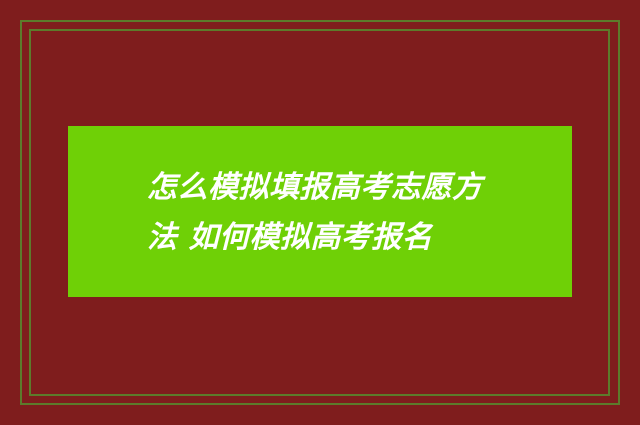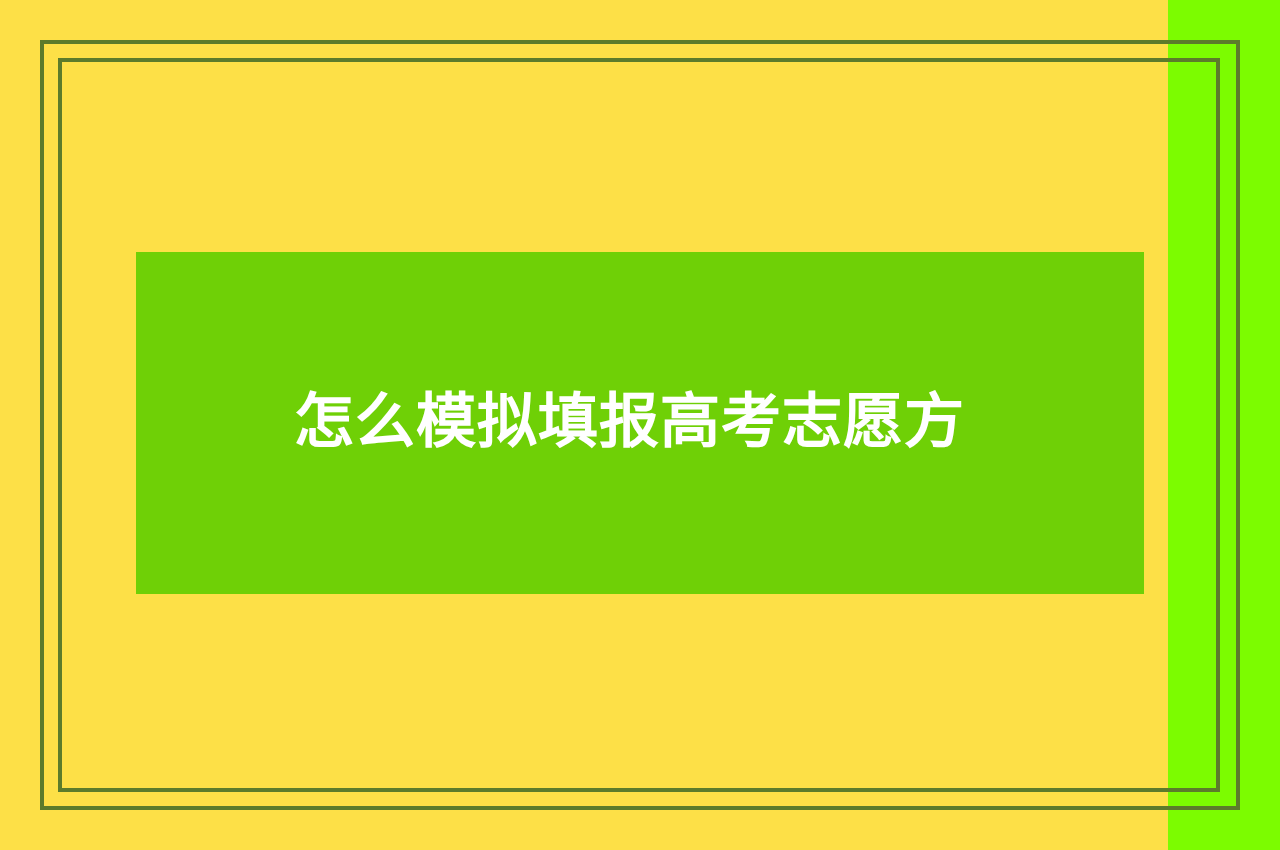--- a/index.html
+++ b/index.html
@@ -11,24 +11,25 @@
   body {
     width: 640px;
     height: 425px;
     overflow: hidden;
     font-family: "DejaVu Sans", "Liberation Sans", sans-serif;
     background: #7cfc00;
   }
 
   .card {
     position: relative;
-    width: 584px;
+    width: 640px;
     height: 425px;
-    background: #fde047;
+    background: #7f1d1d;
     box-sizing: border-box;
+    font-style: italic;
   }
 
   
   .frame-outer {
     position: absolute;
     left: 20px;
     top: 20px;
     width: 600px;
     height: 385px;
     border: 2px solid #5c7b2b;
@@ -77,15 +78,16 @@
 </head>
 <body>
 
 <div class="card">
 
   <div class="frame-outer"></div>
   <div class="frame-inner"></div>
 
   <div class="title-panel">
     <div class="title-line">怎么模拟填报高考志愿方</div>
+    <div class="title-line">法 如何模拟高考报名</div>
   </div>
 
 </div>
 
 </body></html>

